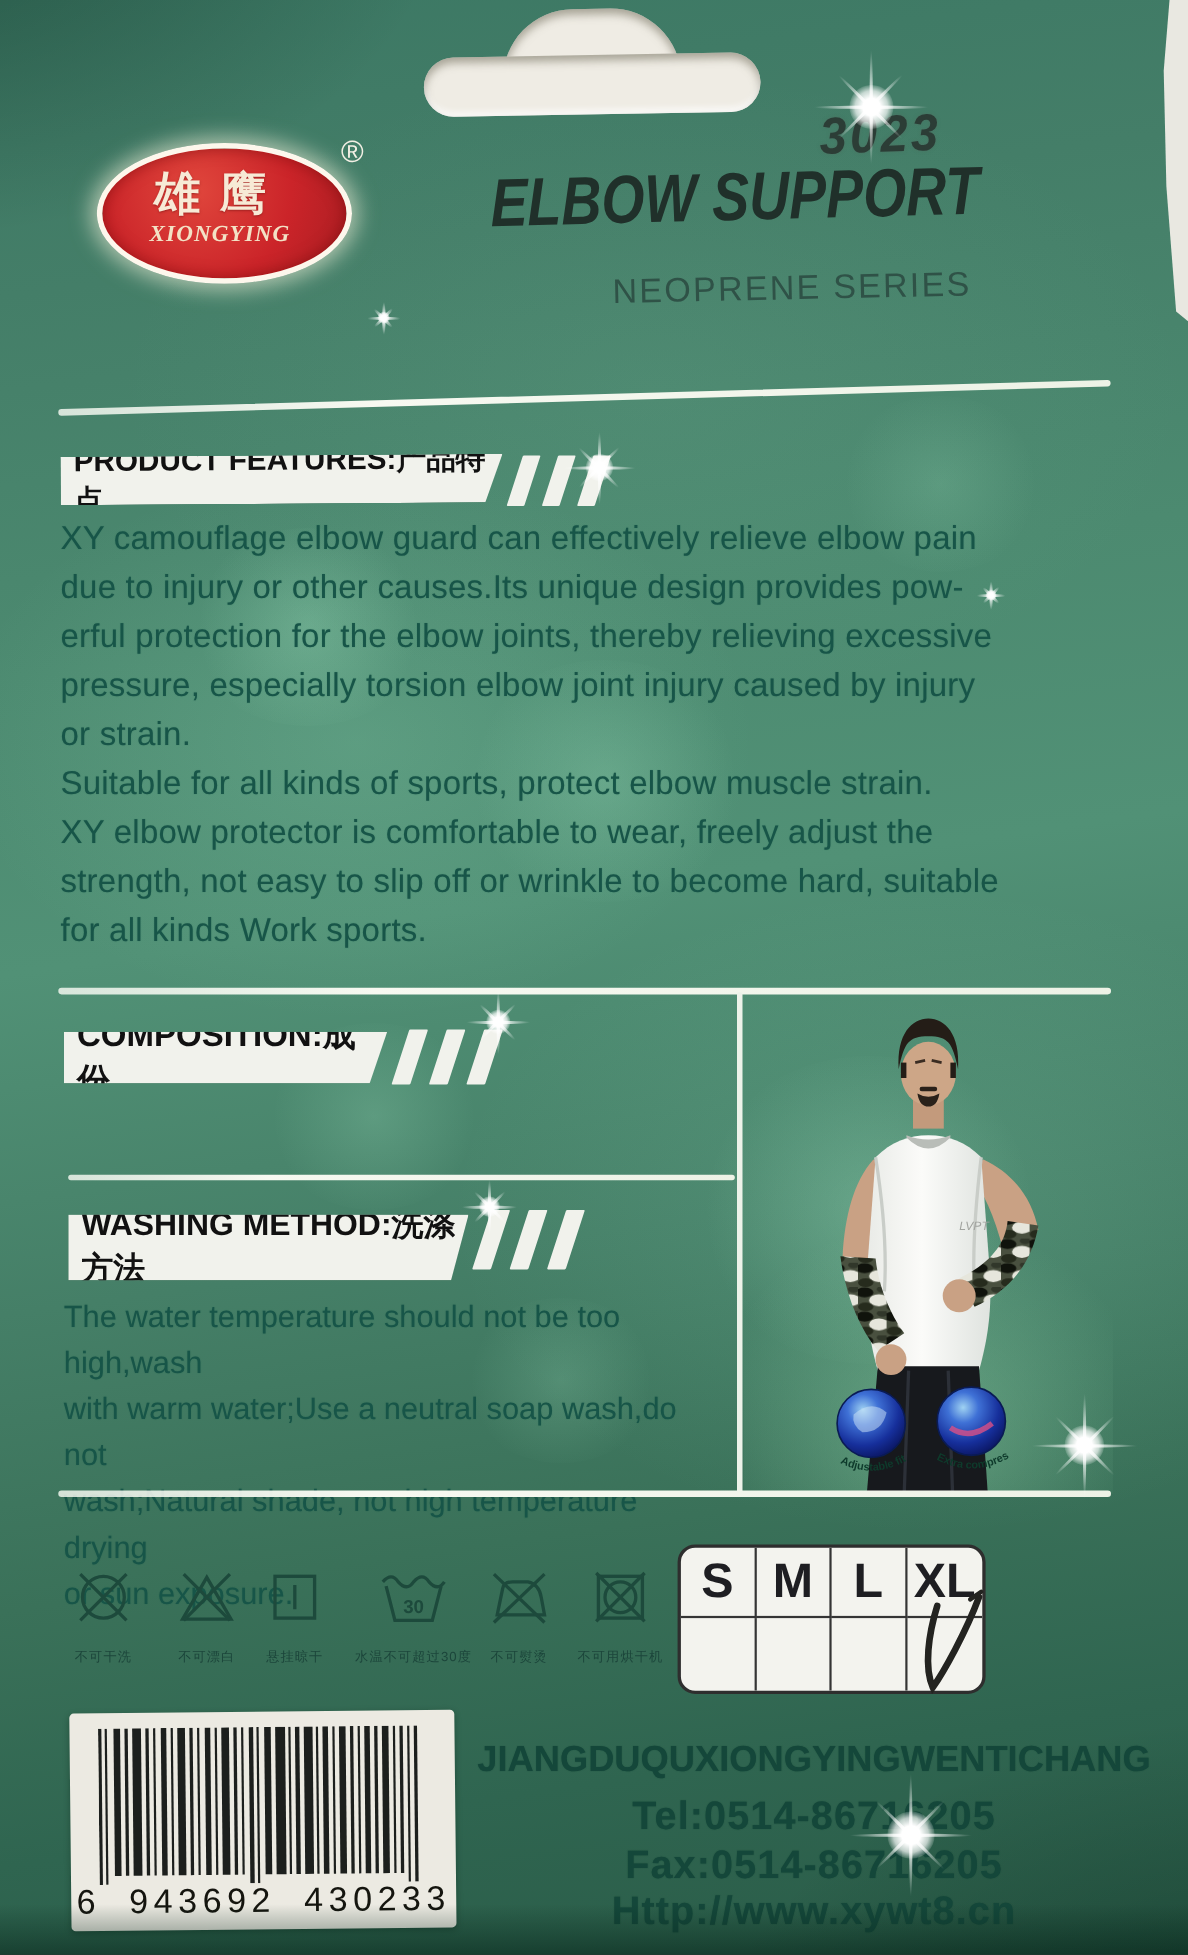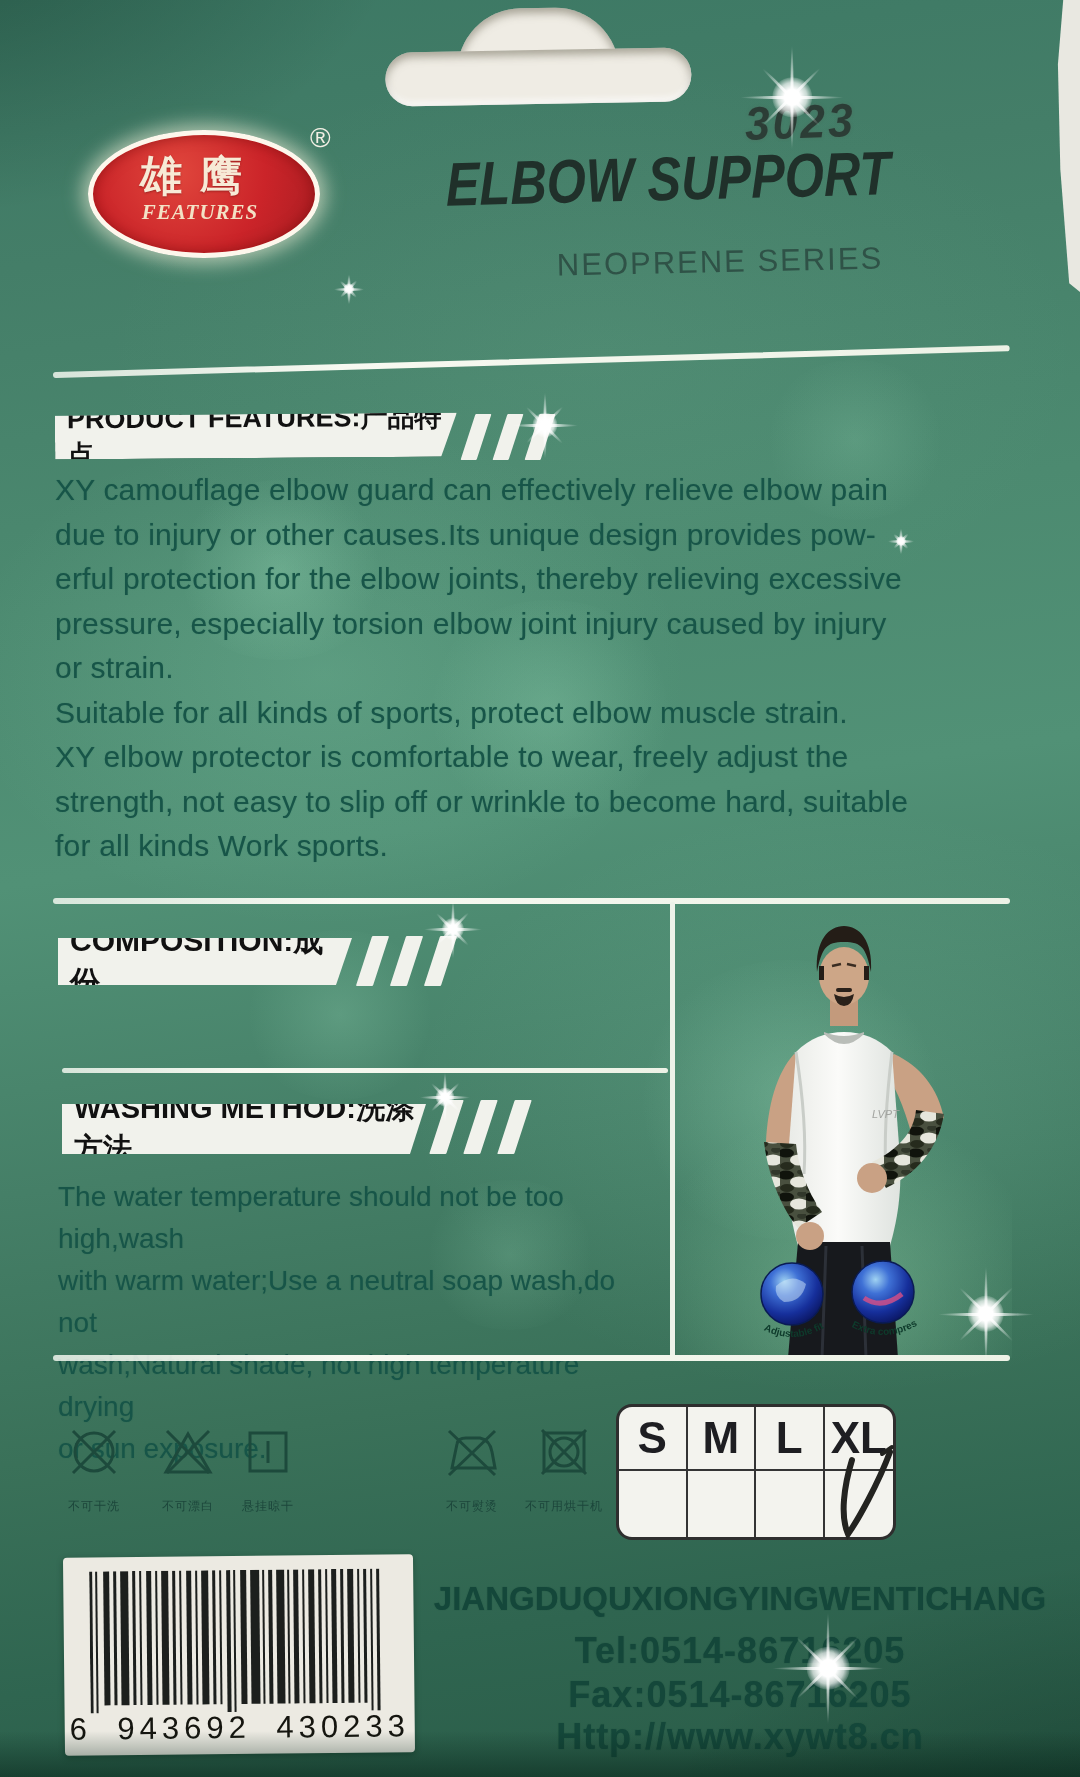--- a/index.html
+++ b/index.html
@@ -81,21 +81,21 @@
     <div class="tab-cap abs" style="left:72px;top:0;width:162px;height:64px;border-radius:80px 80px 0 0;"></div>
     <div class="tab-cap abs" style="left:0;top:42px;width:306px;height:54px;border-radius:27px;"></div>
   </div>
 
   <div class="abs" style="right:0;top:0;width:24px;height:292px;background:#e9e8e1;
               clip-path:polygon(30% 0,100% 0,100% 100%,55% 97%,18% 58%,8% 22%);"></div>
 
   <div class="abs" style="left:88px;top:122px;width:260px;height:140px;">
     <div class="logo-oval abs" style="left:0;top:8px;width:222px;height:118px;"></div>
     <div class="logo-cn abs" style="left:22px;top:26px;width:180px;font-size:42px;letter-spacing:18px;">雄鹰</div>
-    <div class="logo-en abs" style="left:12px;top:78px;width:200px;font-size:21px;letter-spacing:1px;">FEATURES</div>
+    <div class="logo-en abs" style="left:12px;top:78px;width:200px;font-size:21px;letter-spacing:1px;">XIONGYING</div>
     <div class="abs" style="left:222px;top:0;color:#f2efe4;font-size:28px;">®</div>
   </div>
 
   <div class="abs" style="left:742px;top:94px;font-size:47px;font-weight:bold;font-style:italic;color:rgba(40,54,48,.88);
               letter-spacing:3px;transform:rotate(-2deg) scaleX(.95);text-shadow:0 0 3px rgba(80,100,90,.5);">3023</div>
 
   <div class="abs" style="left:408px;top:146px;width:520px;text-align:center;font-size:56px;font-weight:bold;font-style:italic;
               color:#20302a;transform:scale(.9,1.1) rotate(-1.2deg);white-space:nowrap;">ELBOW SUPPORT</div>
 
   <div class="abs" style="left:520px;top:244px;width:400px;text-align:center;font-size:31px;letter-spacing:2px;
@@ -127,21 +127,21 @@
   <div class="h-box abs" style="left:58px;top:938px;width:294px;height:47px;font-size:30px;">
     <span>COMPOSITION:成份</span>
   </div>
   <div class="slash" style="left:364px;top:936px;width:17px;height:50px;"></div>
   <div class="slash" style="left:398px;top:936px;width:17px;height:50px;"></div>
   <div class="slash" style="left:432px;top:936px;width:17px;height:50px;"></div>
 
 
   <div class="rule" style="left:62px;top:1068px;width:606px;height:5px;"></div>
 
-  <div class="h-box abs" style="left:62px;top:1104px;width:364px;height:50px;font-size:29px;">
+  <div class="h-box abs" style="left:62px;top:1104px;width:364px;height:60px;font-size:29px;">
     <span>WASHING METHOD:洗涤方法</span>
   </div>
   <div class="slash" style="left:438px;top:1100px;width:17px;height:54px;"></div>
   <div class="slash" style="left:472px;top:1100px;width:17px;height:54px;"></div>
   <div class="slash" style="left:506px;top:1100px;width:17px;height:54px;"></div>
 
   <div class="body-text abs" style="left:58px;top:1176px;width:600px;font-size:28px;line-height:42px;">The water temperature should not be too high,wash
 with warm water;Use a neutral soap wash,do not
 wash;Natural shade, not high temperature drying
 or sun exposure.</div>
@@ -234,20 +234,28 @@
         <path d="M9,5 L51,47 M51,5 L9,47"></path>
     </svg>
     <div class="care-label">不可漂白</div>
   </div>
   <div class="care-item" style="left:212px;top:1424px;">
     <svg width="60" height="56" viewBox="0 0 60 52" fill="none" stroke="#1d4a3c" stroke-width="3">
       <rect x="12" y="7" width="36" height="38"></rect>
         <path d="M30,15 L30,37"></path>
     </svg>
     <div class="care-label">悬挂晾干</div>
+  </div>
+  <div class="care-item" style="left:320px;top:1424px;">
+    <svg width="64" height="56" viewBox="0 0 64 52" fill="none">
+      <path d="M4,12 q8,-9 14,0 q8,9 14,0 q8,-9 14,0 q8,9 14,0" stroke="#1d4a3c" stroke-width="3"></path>
+      <path d="M7,16 L15,47 L49,47 L57,16" stroke="#1d4a3c" stroke-width="3"></path>
+      <text x="32" y="40" text-anchor="middle" font-size="17" font-weight="bold" fill="#1d4a3c" stroke="none">30</text>
+    </svg>
+    <div class="care-label">水温不可超过30度</div>
   </div>
   <div class="care-item" style="left:508px;top:1424px;">
     <svg width="60" height="56" viewBox="0 0 60 52" fill="none" stroke="#1d4a3c" stroke-width="3">
       <rect x="10" y="7" width="40" height="38"></rect>
         <circle cx="30" cy="26" r="14"></circle>
       <path d="M8,4 L52,48 M52,4 L8,48"></path>
     </svg>
     <div class="care-label">不可用烘干机</div>
   </div>
   <div class="care-item" style="left:416px;top:1424px;">

